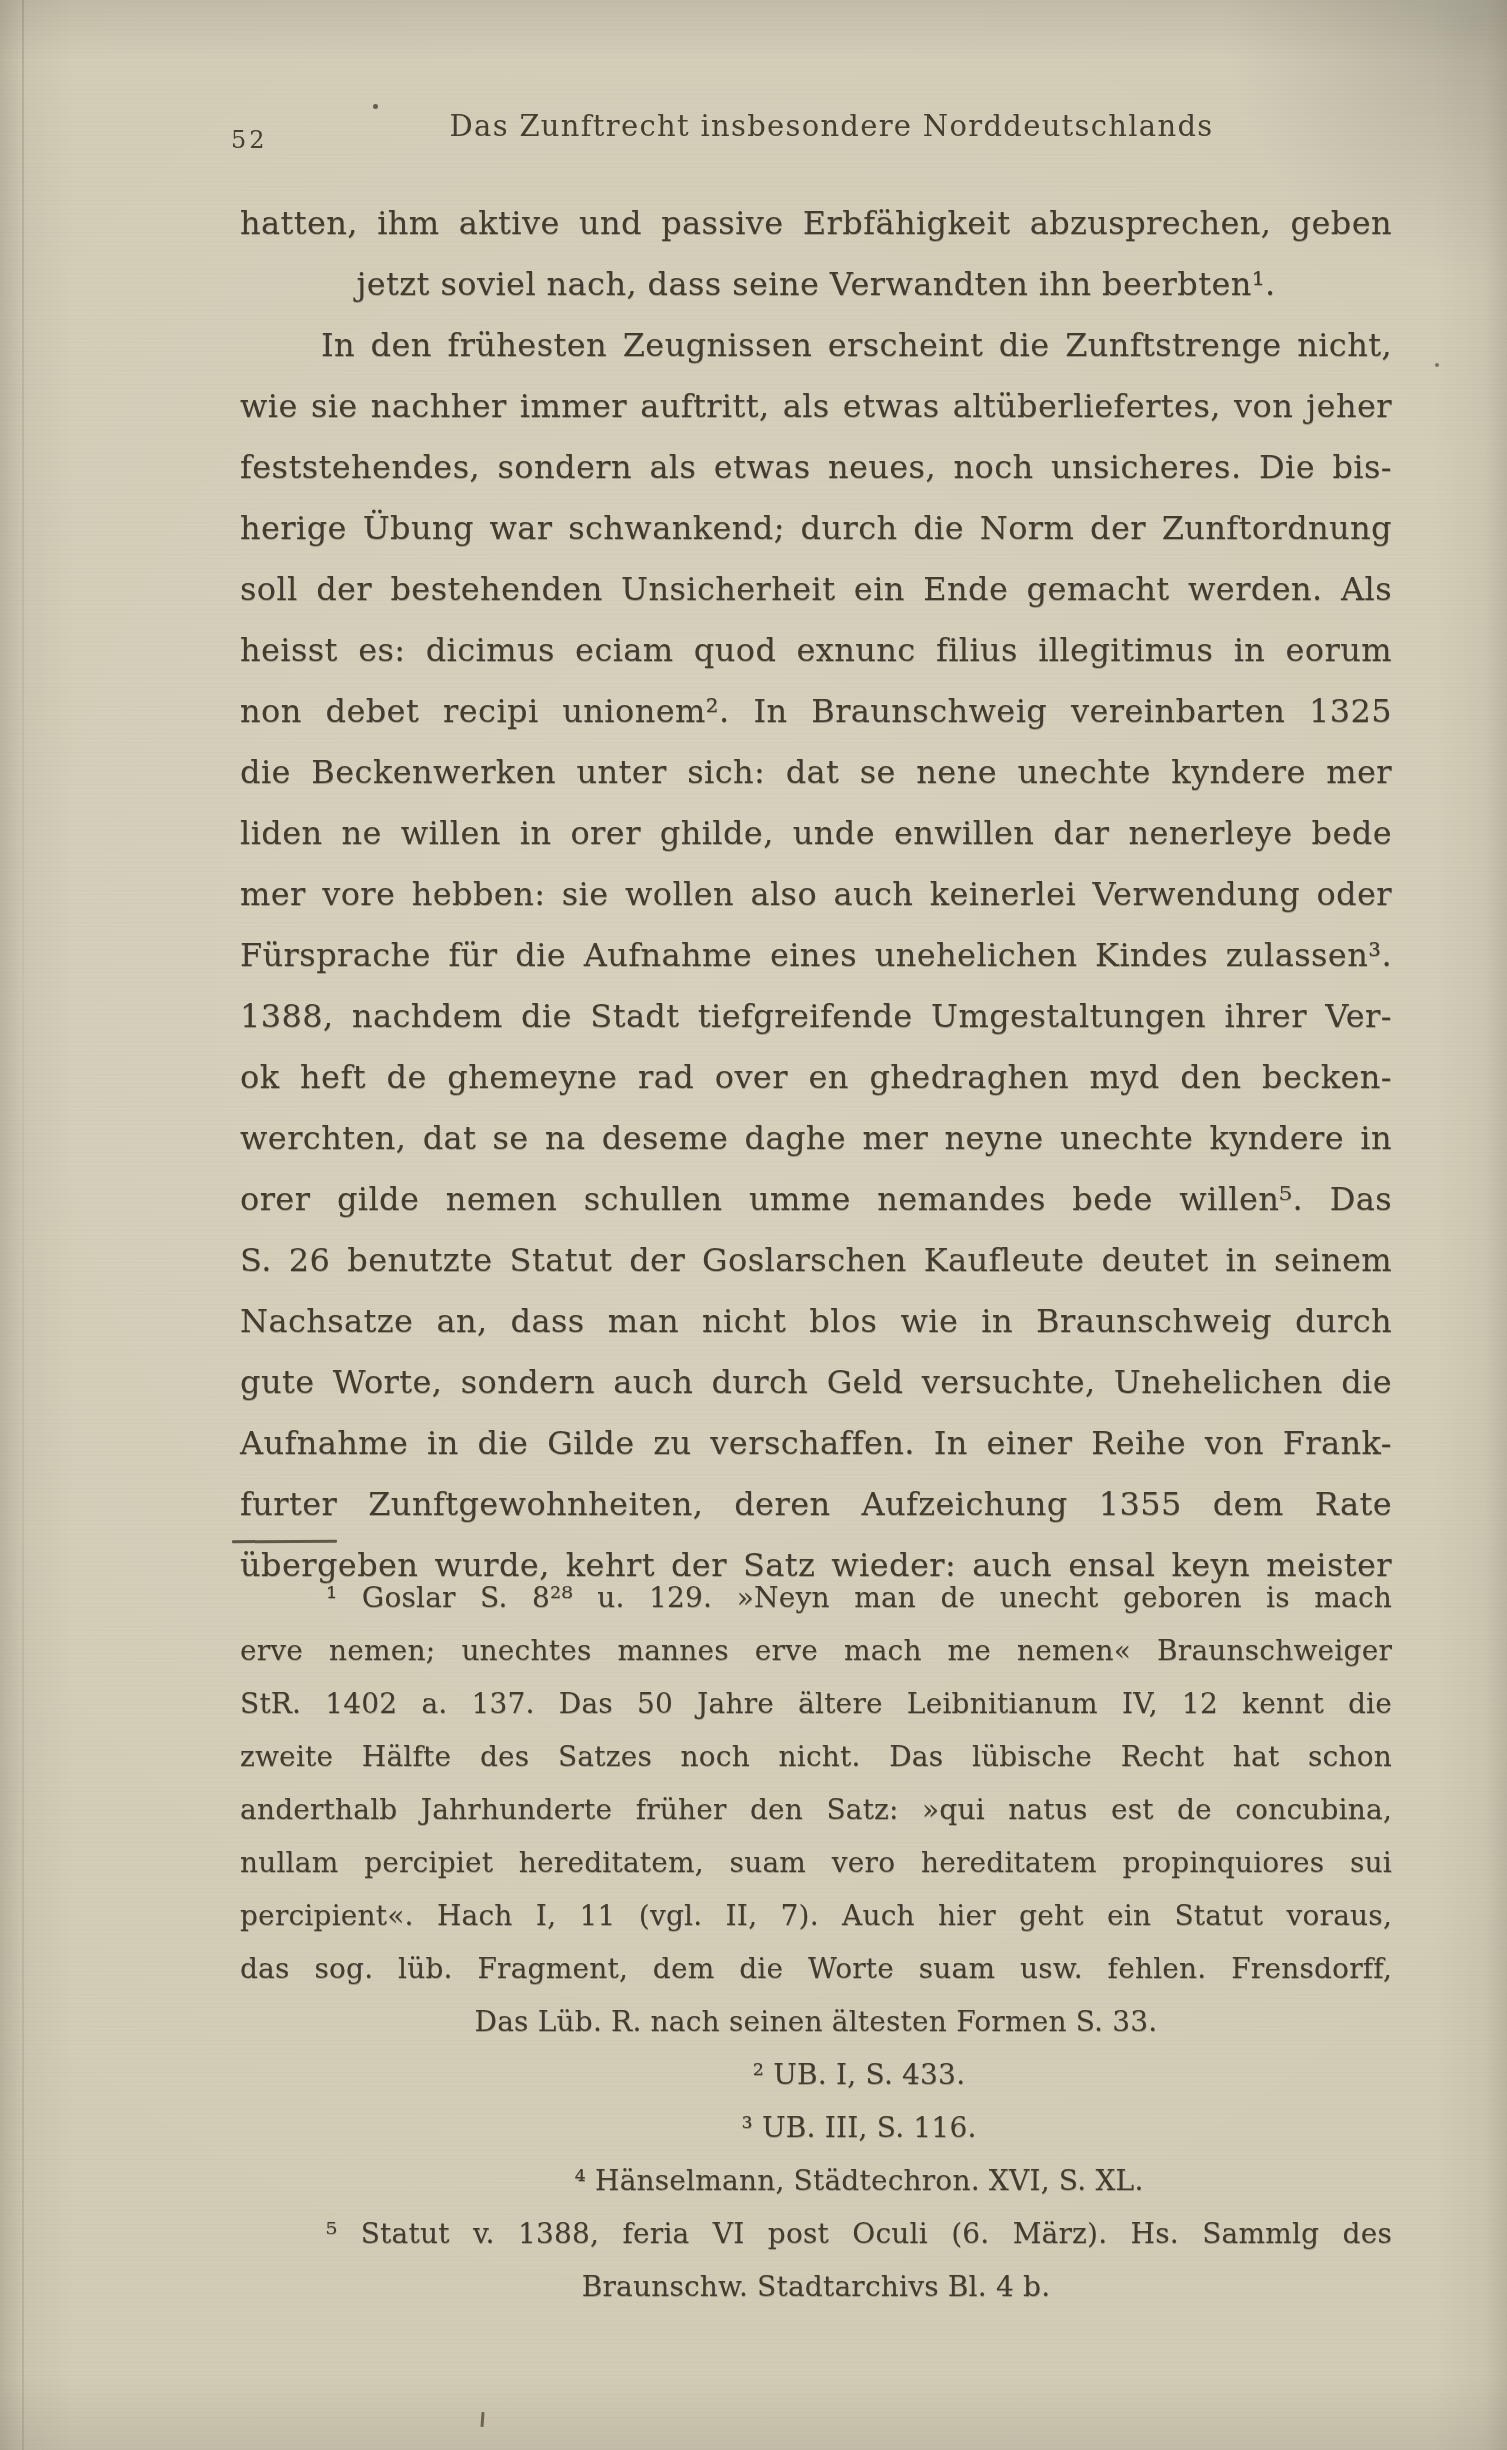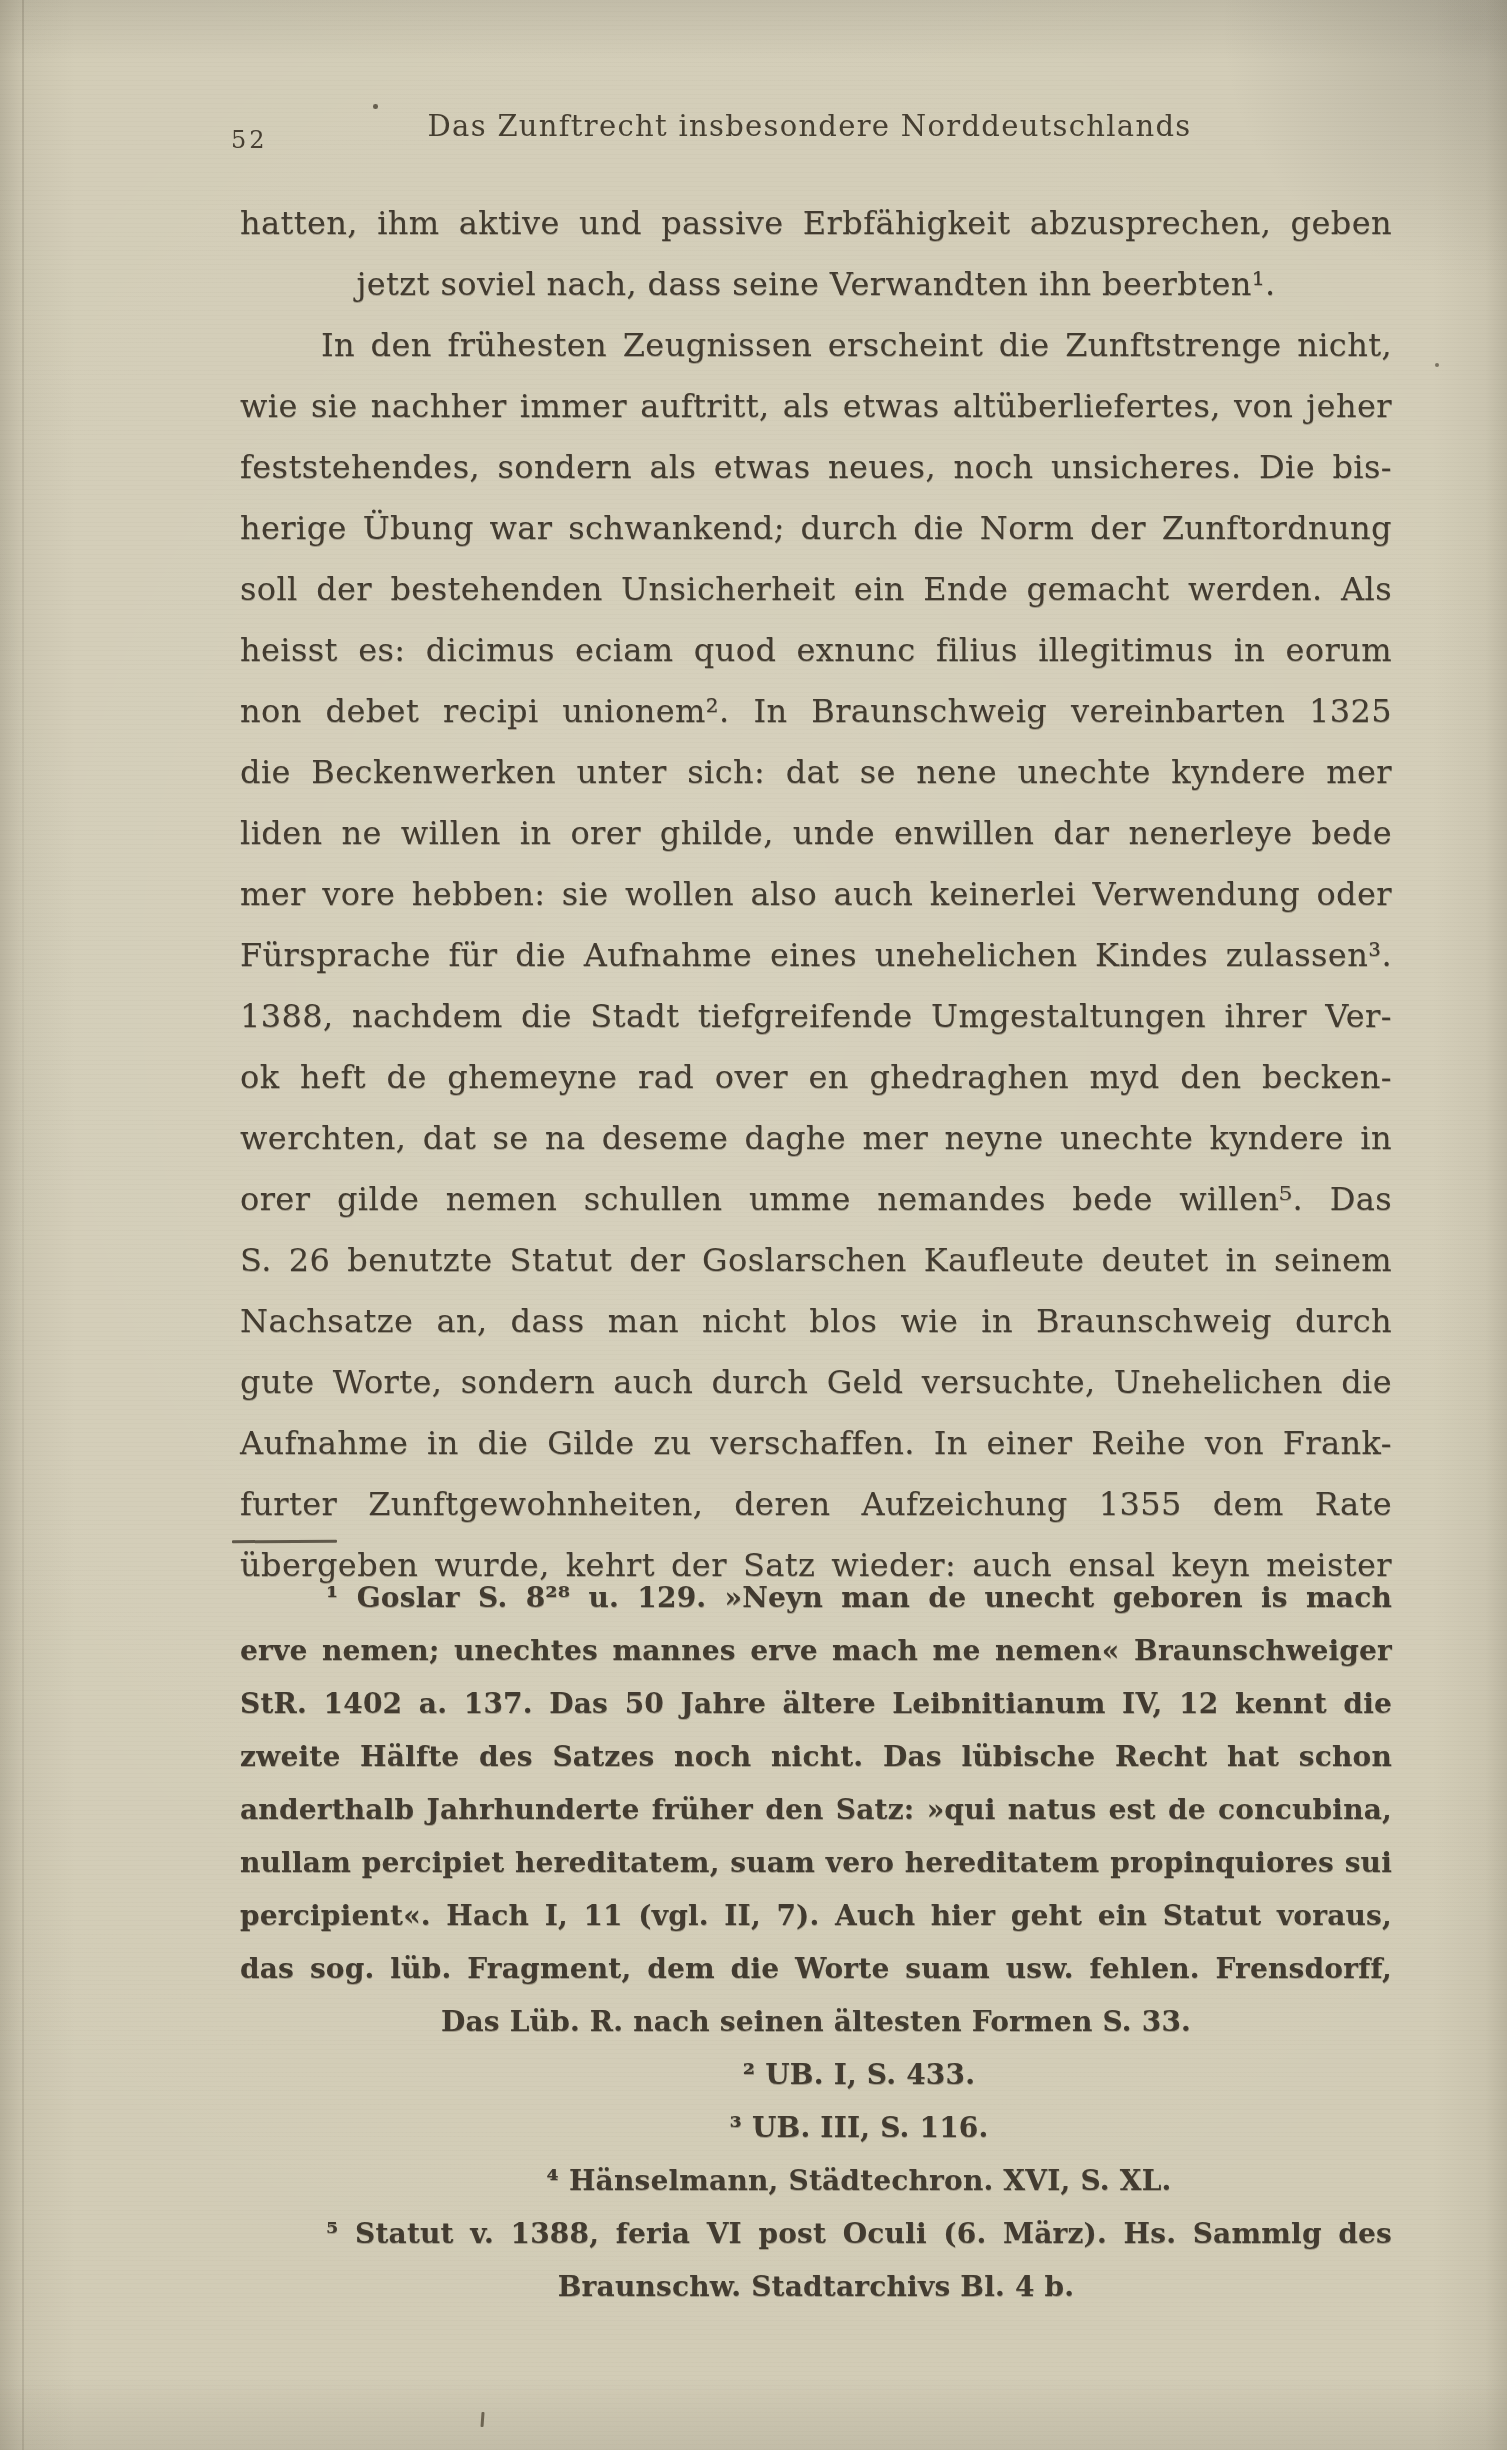--- a/index.html
+++ b/index.html
@@ -31,21 +31,21 @@
   .page-number {
     position: absolute;
     left: 231px; top: 126px;
     font-size: 24px;
     letter-spacing: 3.1px;
     color: #473f32;
   }
 
   .running-title {
     position: absolute;
-    left: 226px; top: 109px;
+    left: 248px; top: 109px;
     width: 1167px;
     text-align: center;
     font-size: 29px;
     letter-spacing: 1.3px;
     color: #453e31;
   }
 
   .body-text {
     position: absolute;
     left: 232px; top: 189px;
@@ -55,21 +55,20 @@
     letter-spacing: 0.4px;
   }
 
   .footnotes {
     position: absolute;
     left: 232px; top: 1567px;
     width: 1168px;
     font-size: 28px;
     line-height: 45px;
     letter-spacing: 0.2px;
-    font-weight: bold;
   }
 
   .ln {
     margin: 8px;
     text-shadow: 0.3px 0.5px 0.4px rgba(60,50,38,0.32);
   }
   .j   { text-align: justify; text-align-last: justify; text-justify: inter-word; }
   .end { text-align: center; }
   .body-text .ind { text-indent: 81px; }
   .footnotes .ind { text-indent: 86px; }

